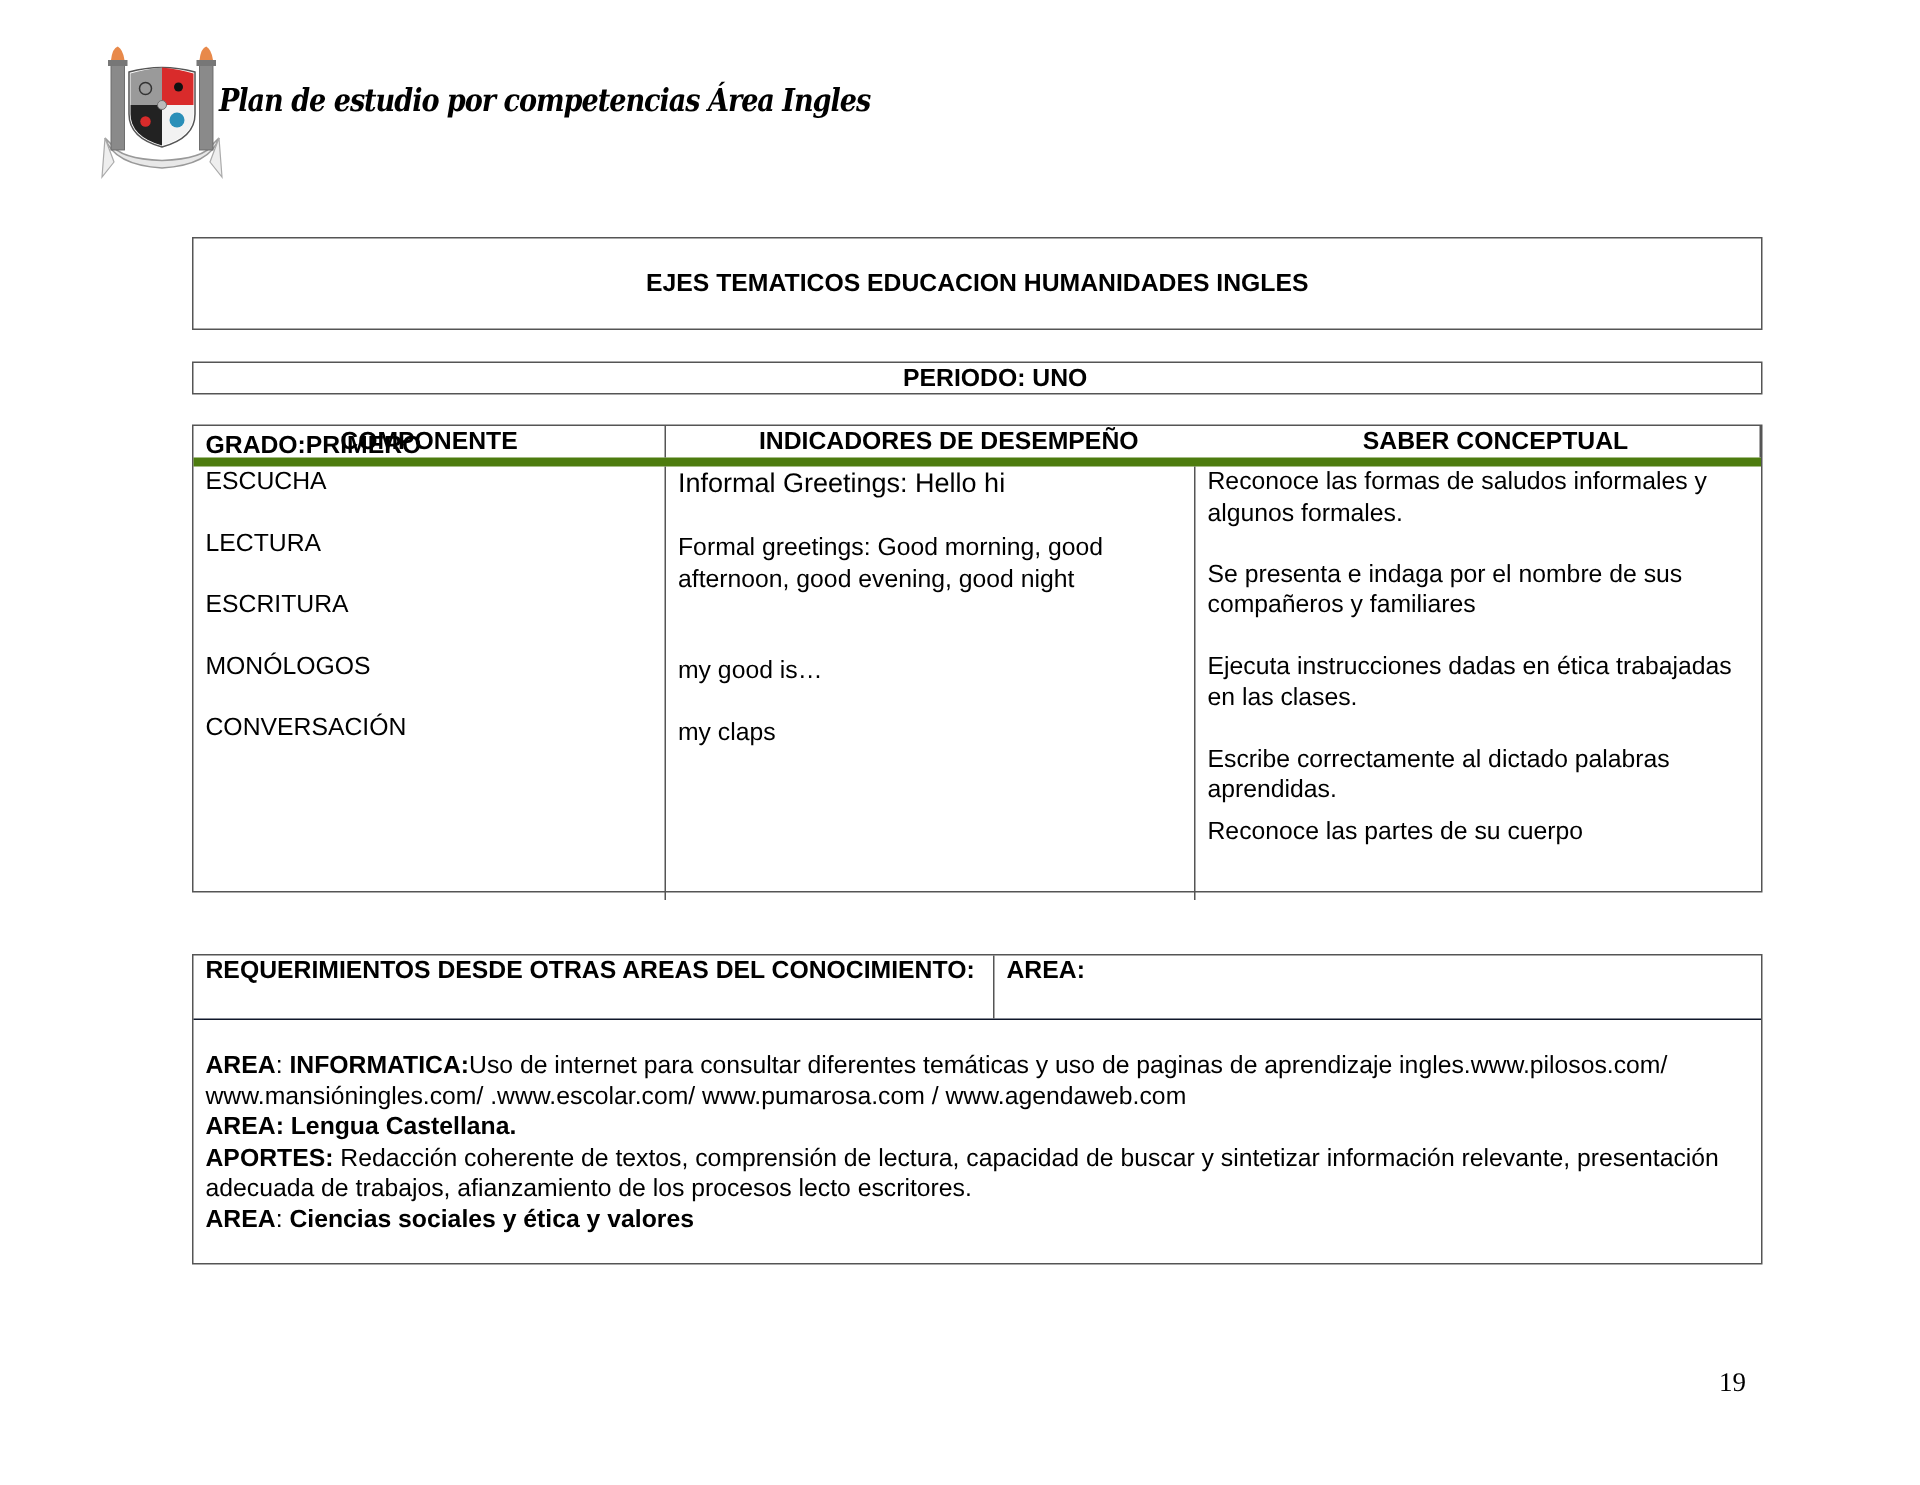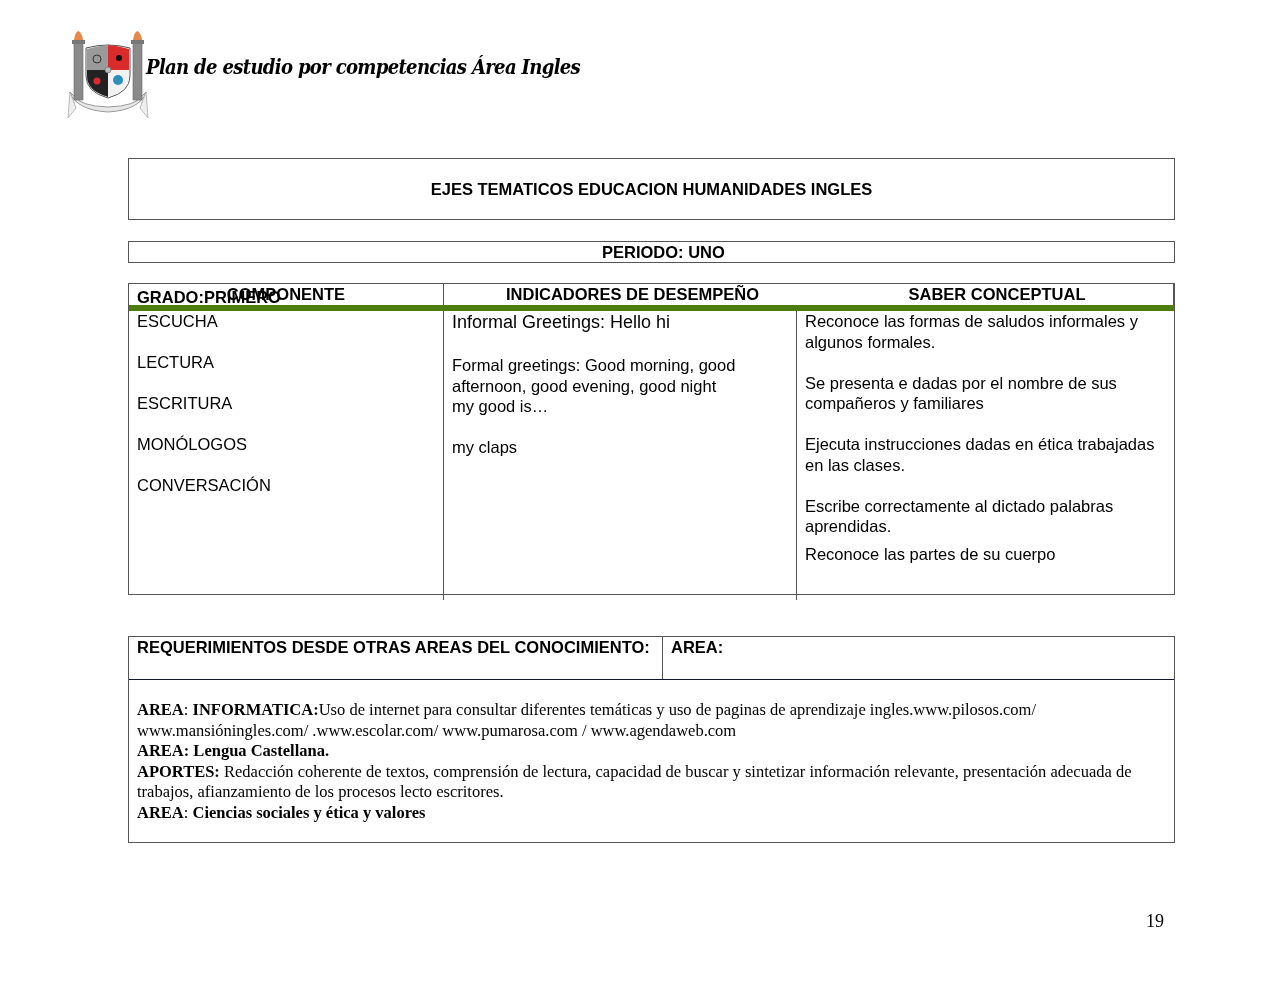--- a/index.html
+++ b/index.html
@@ -34,21 +34,21 @@
   .mt-body { display:flex; height:289px; }
   .mt-body .col1, .mt-body .col2, .mt-body .col3 { padding:0 8px; }
   .para { margin:0; }
   .comp-item { margin:0 0 20.5px 0; }
 
   
   .req-table { left:128px; top:636px; width:1047px; height:207px; }
   .req-head { display:flex; height:42px; border-bottom:1px solid #0f172a; }
   .req-head .r1 { width:534px; border-right:1px solid #555; box-sizing:border-box; padding:0 8px; font-weight:bold; font-size:16.5px; line-height:20.5px; }
   .req-head .r2 { flex:1; padding:0 8px; font-weight:bold; font-size:16.5px; line-height:20.5px; }
-  .req-body { padding:20px 8px 0 8px; font-size:16.5px; line-height:20.5px; overflow:hidden; height:144px; box-sizing:border-box;font-family:Liberation Serif, serif; }
+  .req-body { padding:20px 8px 0 8px; font-size:16.5px; line-height:20.5px; overflow:hidden; height:144px; box-sizing:border-box; }
   .req-body p { margin:0; }
 
   .page-num { left:1146px; top:911px; font-family:"Liberation Serif", serif; font-size:18px; }
 </style>
 </head>
 <body>
 
 <div class="abs logo">
   <svg width="84" height="90" viewBox="0 0 84 90">
 
@@ -96,27 +96,27 @@
   <div class="mt-body">
     <div class="col1 txt">
       <p class="comp-item">ESCUCHA</p>
       <p class="comp-item">LECTURA</p>
       <p class="comp-item">ESCRITURA</p>
       <p class="comp-item">MONÓLOGOS</p>
       <p class="comp-item">CONVERSACIÓN</p>
     </div>
     <div class="col2 txt">
       <p class="para" style="font-size:18px;line-height:23px;margin-bottom:21px;">Informal Greetings: Hello hi</p>
-      <p class="para" style="">Formal greetings: Good morning, good afternoon, good evening, good night</p>
+      <p class="para" style="margin-bottom:41px;">Formal greetings: Good morning, good afternoon, good evening, good night</p>
       <p class="para" style="margin-bottom:20.5px;">my good is…</p>
       <p class="para">my claps</p>
     </div>
     <div class="col3 txt">
       <p class="para" style="margin-bottom:20.5px;">Reconoce las formas de saludos informales y algunos formales.</p>
-      <p class="para" style="margin-bottom:20.5px;">Se presenta e dadas por el nombre de sus compañeros y familiares</p>
+      <p class="para" style="margin-bottom:20.5px;">Se presenta e indaga por el nombre de sus compañeros y familiares</p>
       <p class="para" style="margin-bottom:20.5px;">Ejecuta instrucciones dadas en ética trabajadas en las clases.</p>
       <p class="para" style="margin-bottom:7px;">Escribe correctamente al dictado palabras aprendidas.</p>
       <p class="para">Reconoce las partes de su cuerpo</p>
     </div>
   </div>
 </div>
 
 <div class="abs box req-table">
   <div class="req-head">
     <div class="r1">REQUERIMIENTOS DESDE OTRAS AREAS DEL CONOCIMIENTO:</div>

